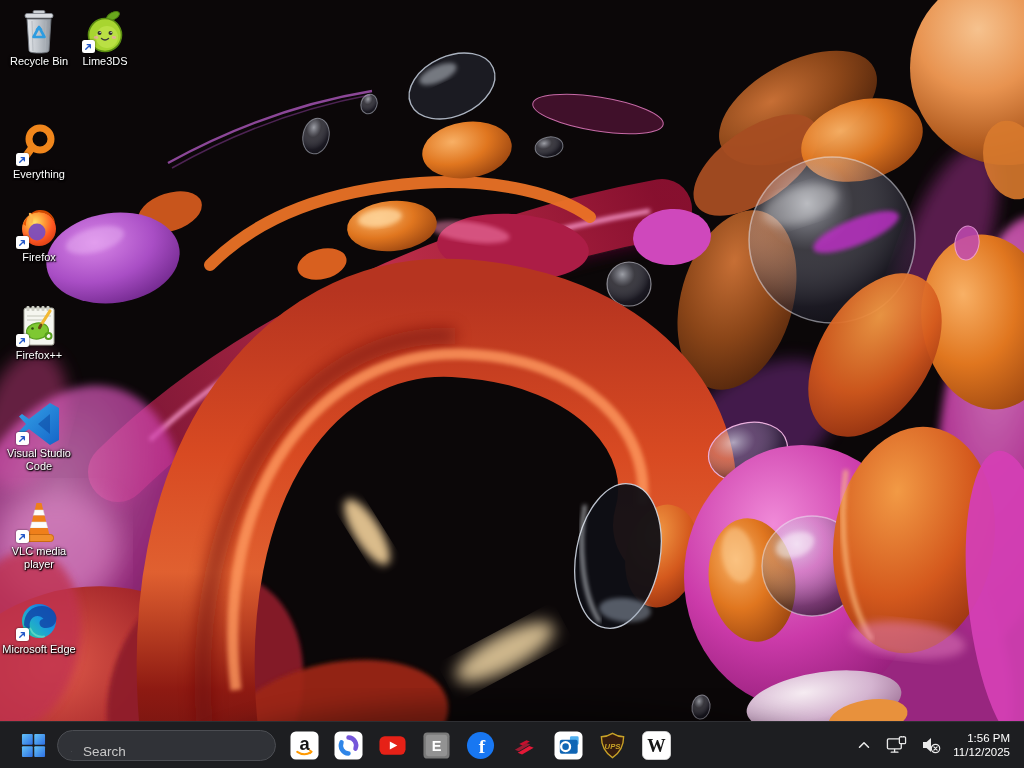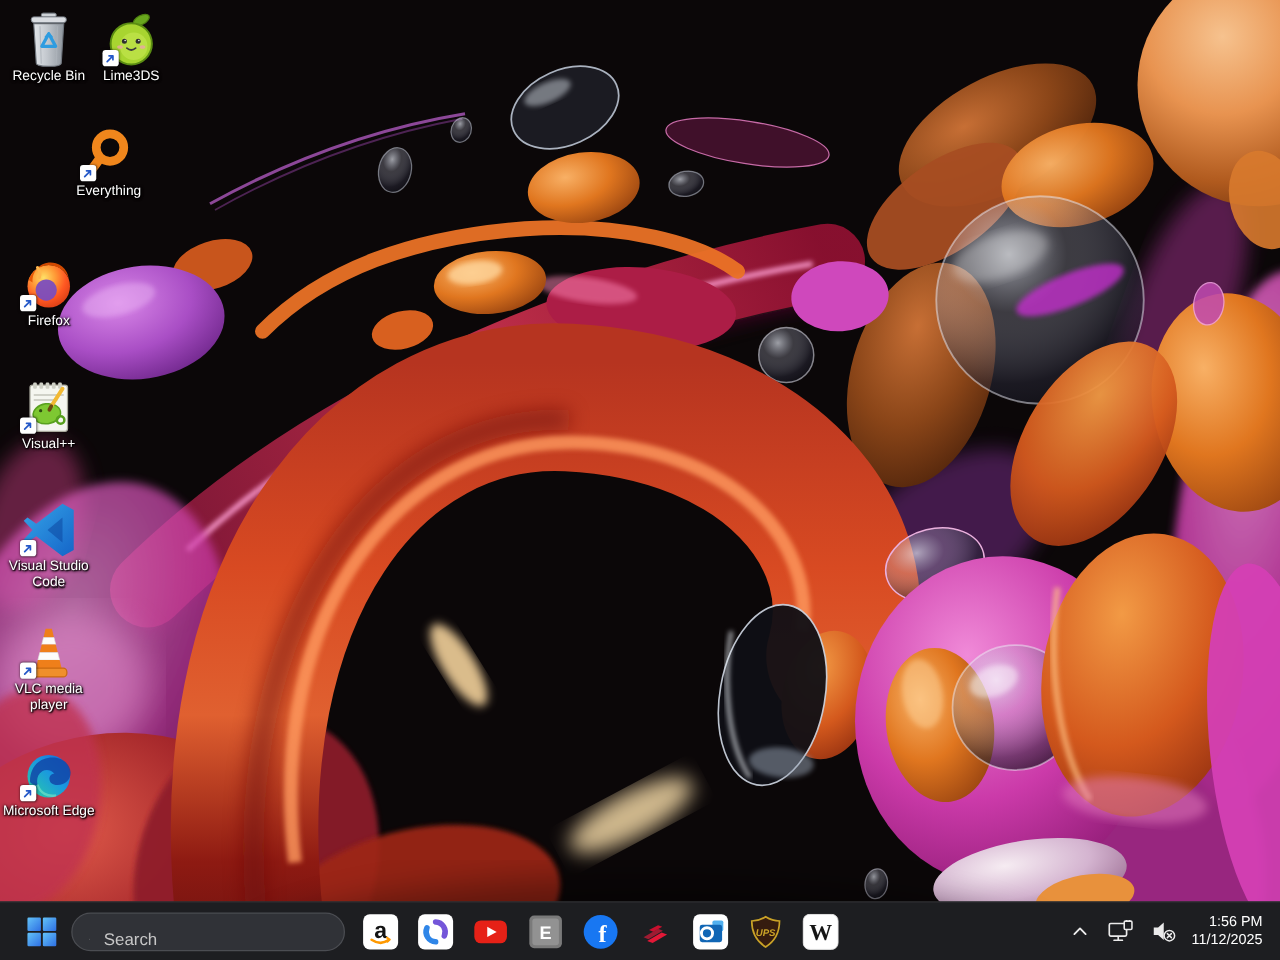--- a/index.html
+++ b/index.html
@@ -14,21 +14,21 @@
       text-shadow:0 1px 2px rgba(0,0,0,.95),0 0 3px rgba(0,0,0,.9),1px 1px 1px rgba(0,0,0,.9);}
   .badge{position:absolute;left:0;bottom:1px;width:13px;height:13px;background:#fff;border-radius:2.5px;
       box-shadow:0 0 2px rgba(0,0,0,.7);display:flex;align-items:center;justify-content:center;}
 
   
   .taskbar{position:absolute;left:0;right:0;bottom:0;height:47px;background:#1d1e21;
       border-top:1px solid rgba(80,80,85,.35);box-sizing:border-box;display:flex;align-items:center;
       padding:0 8px 0 13px;z-index:5;}
   .tb-btn{width:40px;height:40px;border-radius:5px;display:flex;align-items:center;justify-content:center;flex:0 0 auto;}
   .search-pill{height:31px;width:219px;flex:0 0 auto;background:#303237;border:1px solid #4b4d52;border-radius:17px;
-      display:flex;align-items:flex-start;gap:9px;padding:12px 13px;box-sizing:border-box;margin:0 6px 0 4px;}
+      display:flex;align-items:flex-end;gap:9px;padding:0 13px;box-sizing:border-box;margin:0 6px 0 4px;}
   .search-pill input{flex:1;background:transparent;border:none;outline:none;color:#d8d8d8;font-size:13.5px;
       font-family:"Liberation Sans",sans-serif;}
   .search-pill input::placeholder{color:#c7c7c7;opacity:1;}
   .pin{width:44px;height:44px;display:flex;align-items:center;justify-content:center;border-radius:5px;flex:0 0 auto;}
   .tray{margin-left:auto;display:flex;align-items:center;gap:2px;}
   .tray-btn{height:38px;border-radius:5px;display:flex;align-items:center;justify-content:center;padding:0 5px;}
   .clock{text-align:right;color:#ffffff;font-size:11.5px;line-height:14px;padding:0 6px 0 4px;white-space:nowrap;}
 </style>
 </head>
 <body>
@@ -231,21 +231,21 @@
       </svg>
       <div class="badge">
         <svg viewBox="0 0 12 12" width="11" height="11">
             <path d="M3,9 L8,4 M4.6,4 H8 V7.4" stroke="#2458c8" stroke-width="1.5" fill="none" stroke-linecap="round" stroke-linejoin="round"></path>
           </svg>
       </div>
     </div>
     <div class="lbl">Lime3DS</div>
   </div>
 
-  <div class="desk-icon" style="left:0px;top:100px;margin-left:48px;">
+  <div class="desk-icon" style="left:0px;top:121px;">
     <div class="art">
       <svg viewBox="0 0 46 48" width="46" height="48">
         <circle cx="24" cy="18" r="11" fill="none" stroke="#f0861c" stroke-width="7"></circle>
         <line x1="15" y1="28" x2="7" y2="39" stroke="#f0861c" stroke-width="7.5" stroke-linecap="round"></line>
       </svg>
       <div class="badge">
         <svg viewBox="0 0 12 12" width="11" height="11">
             <path d="M3,9 L8,4 M4.6,4 H8 V7.4" stroke="#2458c8" stroke-width="1.5" fill="none" stroke-linecap="round" stroke-linejoin="round"></path>
           </svg>
       </div>
@@ -295,21 +295,21 @@
         <circle cx="16.5" cy="26.5" r="1.3" fill="#2f4d10"></circle>
         <line x1="34" y1="9" x2="25" y2="23" stroke="#f2b933" stroke-width="3.2" stroke-linecap="round"></line>
         <line x1="25" y1="23" x2="23.5" y2="25.8" stroke="#6b4a12" stroke-width="3" stroke-linecap="round"></line>
       </svg>
       <div class="badge">
         <svg viewBox="0 0 12 12" width="11" height="11">
             <path d="M3,9 L8,4 M4.6,4 H8 V7.4" stroke="#2458c8" stroke-width="1.5" fill="none" stroke-linecap="round" stroke-linejoin="round"></path>
           </svg>
       </div>
     </div>
-    <div class="lbl">Visual++</div>
+    <div class="lbl">Firefox++</div>
   </div>
 
   <div class="desk-icon" style="left:0px;top:400px;">
     <div class="art">
       <svg viewBox="0 0 46 48" width="46" height="48">
         <defs>
             <linearGradient id="vscG" x1="0" y1="0" x2="1" y2="1">
           <stop offset="0%" stop-color="#35a4e8"></stop>
               <stop offset="100%" stop-color="#1565c8"></stop>
         </linearGradient>

